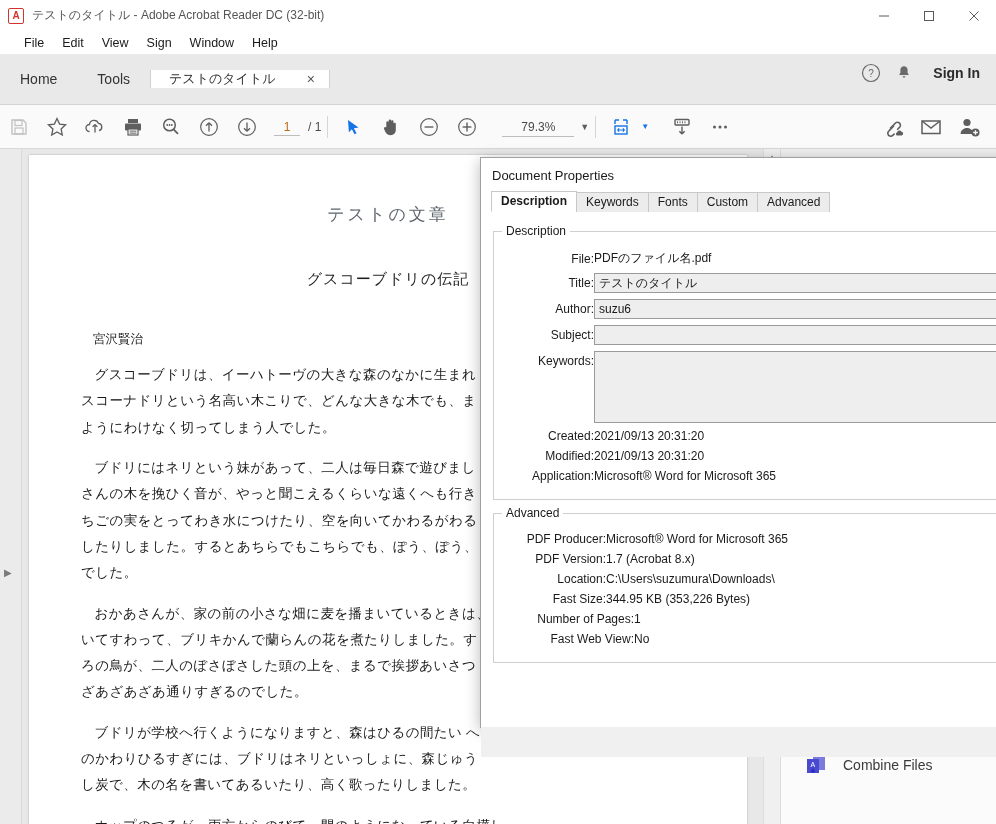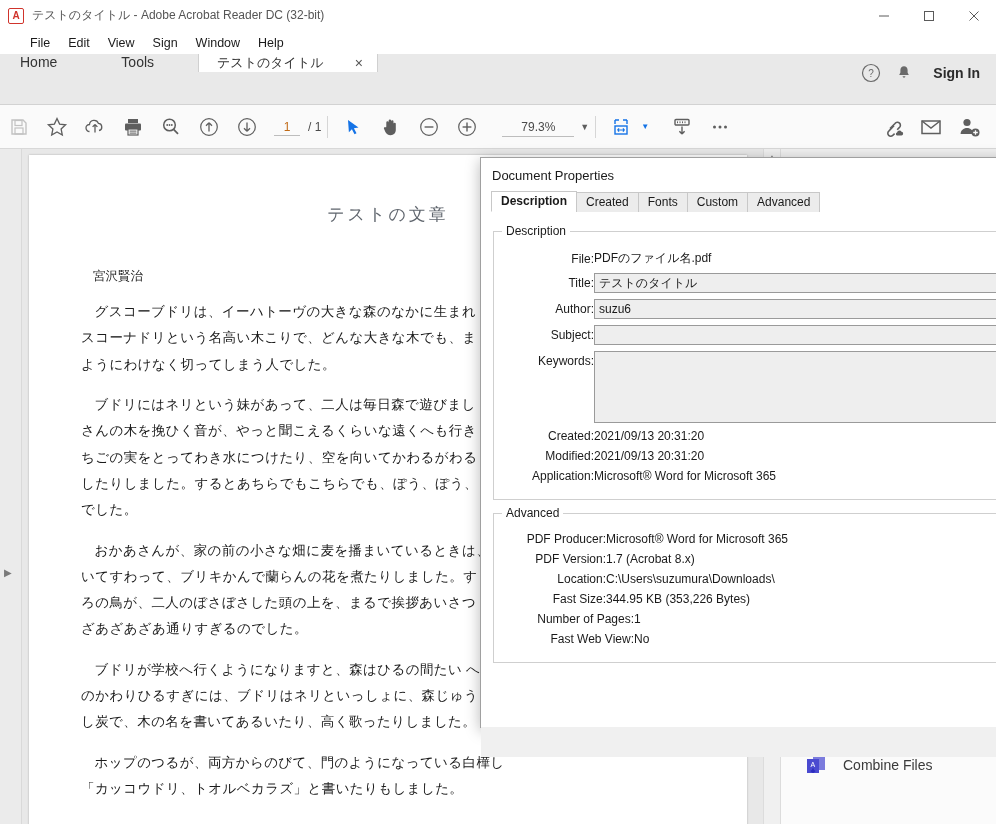--- a/index.html
+++ b/index.html
@@ -32,28 +32,28 @@
   .win-ctrls { position:absolute; right:0; top:0; height:32px; display:flex; }
   .win-btn {
     width:45px; height:32px; display:flex; align-items:center; justify-content:center;
     color:#5a5a5a;
   }
   .win-btn svg { display:block; }
 
   
   .menubar {
     height:22px; background:#ffffff; display:flex; align-items:center;
-    padding-left:21px; font-size:12.5px; color:#1a1a1a;
+    padding-left:15px; font-size:12.5px; color:#1a1a1a;
   }
   .menubar .mi { padding:2px 9px; }
 
   
   .tabbar {
-    height:51px; background:#e9e9e9; display:flex; align-items:flex-start;
-    border-bottom:1px solid #d2d2d2; position:relative;gap:24px;
+    height:51px; background:#e9e9e9; display:flex; align-items:center;
+    border-bottom:1px solid #d2d2d2; position:relative;
   }
   .navtab {
     display:flex; align-items:center; justify-content:center;
     padding:0 20px; font-size:14px; color:#333;
   }
   .doctab {
     display:flex; align-items:center; background:#ffffff;
     border-left:1px solid #d0d0d0; border-right:1px solid #d0d0d0;
     padding:0 10px 0 18px; min-width:180px; justify-content:space-between;
     font-size:13px;
@@ -378,20 +378,21 @@
 <div class="body-wrap">
 
   <div class="left-rail">
     <div class="rail-arrow">▶</div>
   </div>
 
   <div class="doc-scroll">
     <div class="page">
       <div class="doc-inner">
         <div class="doc-h1">テストの文章</div>
+        <div class="doc-h2">グスコーブドリの伝記</div>
         <div class="doc-author">宮沢賢治</div>
         <div class="doc-p">グスコーブドリは、イーハトーヴの大きな森のなかに生まれ
 スコーナドリという名高い木こりで、どんな大きな木でも、ま
 ようにわけなく切ってしまう人でした。</div>
         <div class="doc-p">ブドリにはネリという妹があって、二人は毎日森で遊びまし
 さんの木を挽ひく音が、やっと聞こえるくらいな遠くへも行き
 ちごの実をとってわき水につけたり、空を向いてかわるがわる
 したりしました。するとあちらでもこちらでも、ぽう、ぽう、
 でした。</div>
         <div class="doc-p">おかあさんが、家の前の小さな畑に麦を播まいているときは、
@@ -437,21 +438,21 @@
       <span class="tool-lbl">Combine Files</span>
     </div>
   </div>
 </div>
 
 <div class="dialog">
   <div class="dlg-title">Document Properties</div>
 
   <div class="dlg-tabs">
     <div class="dlg-tab sel">Description</div>
-    <div class="dlg-tab">Created</div>
+    <div class="dlg-tab">Keywords</div>
     <div class="dlg-tab">Fonts</div>
     <div class="dlg-tab">Custom</div>
     <div class="dlg-tab">Advanced</div>
   </div>
 
   <div class="dlg-body">
 
     <fieldset class="grp">
       <legend>Description</legend>
 

